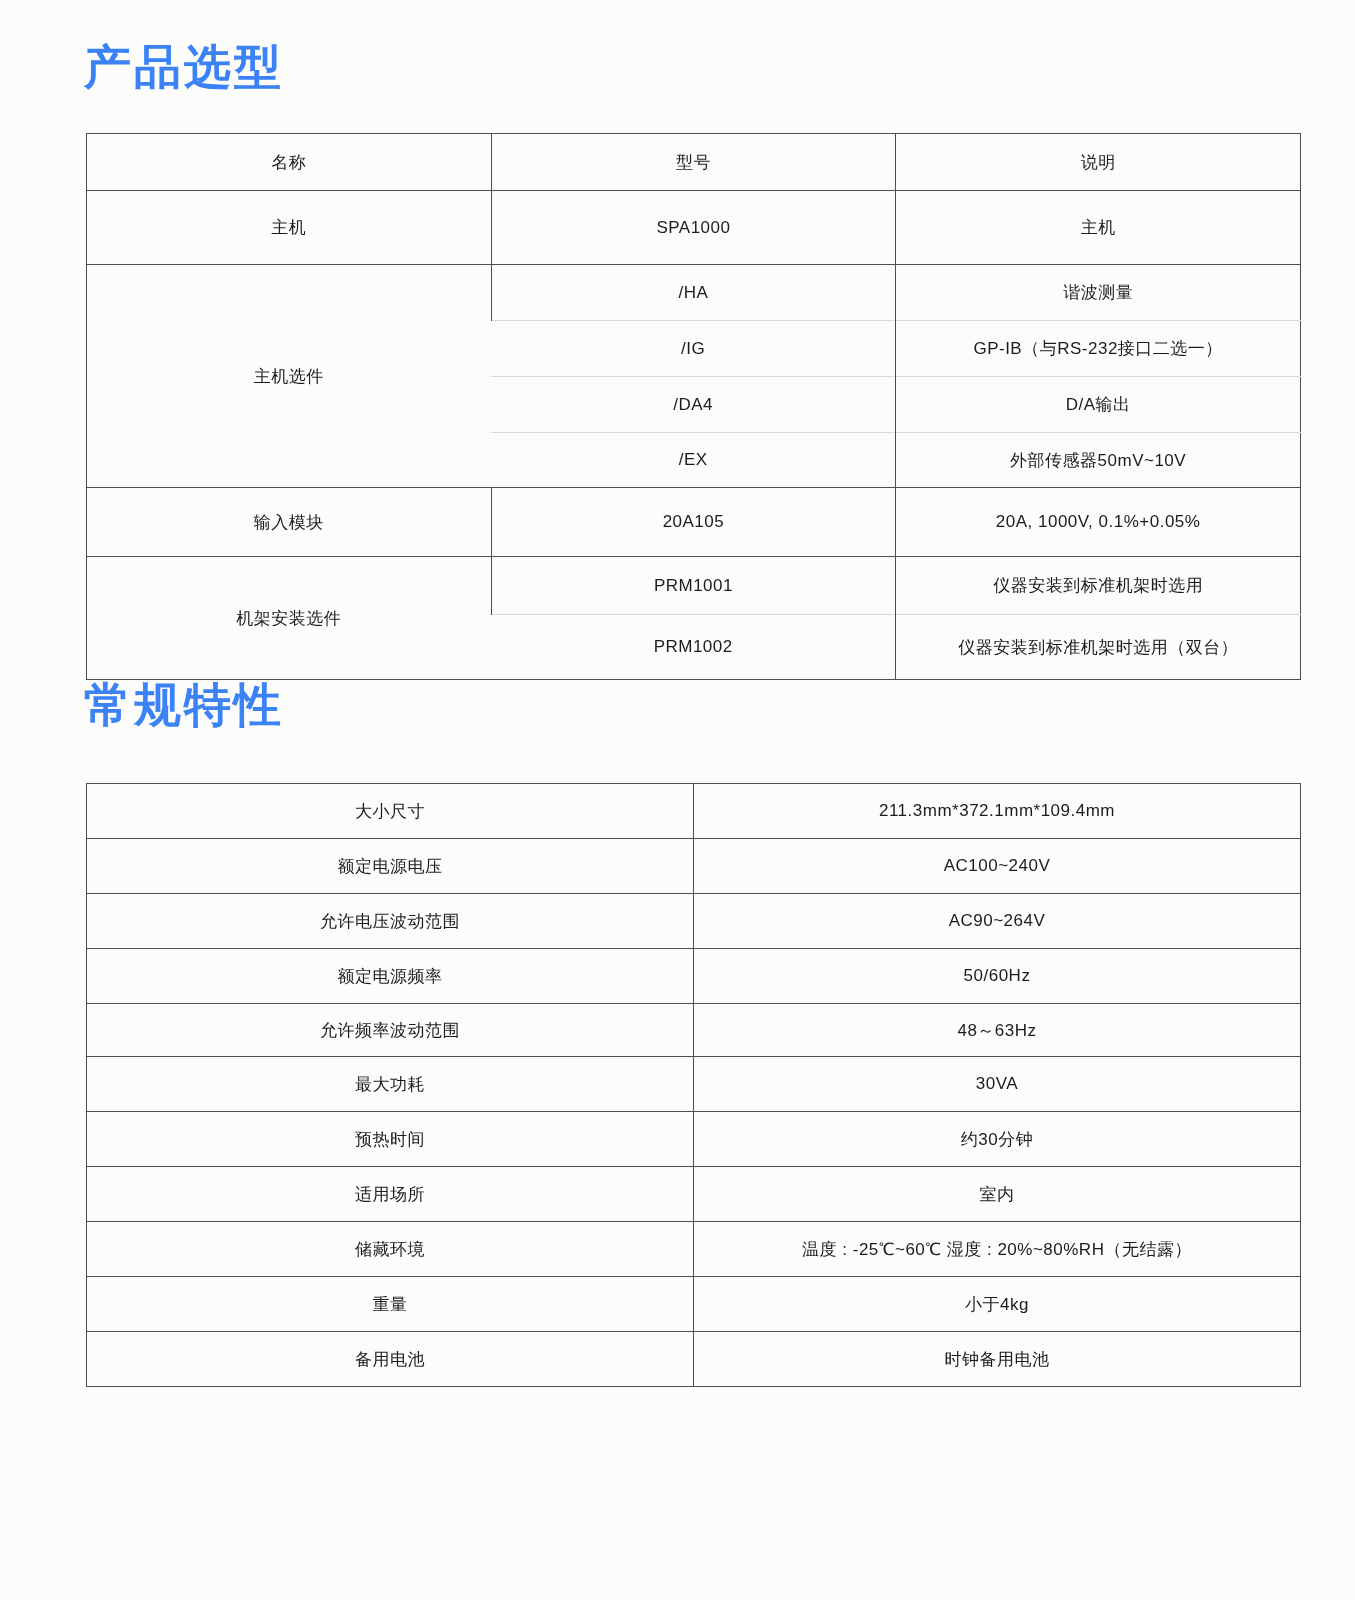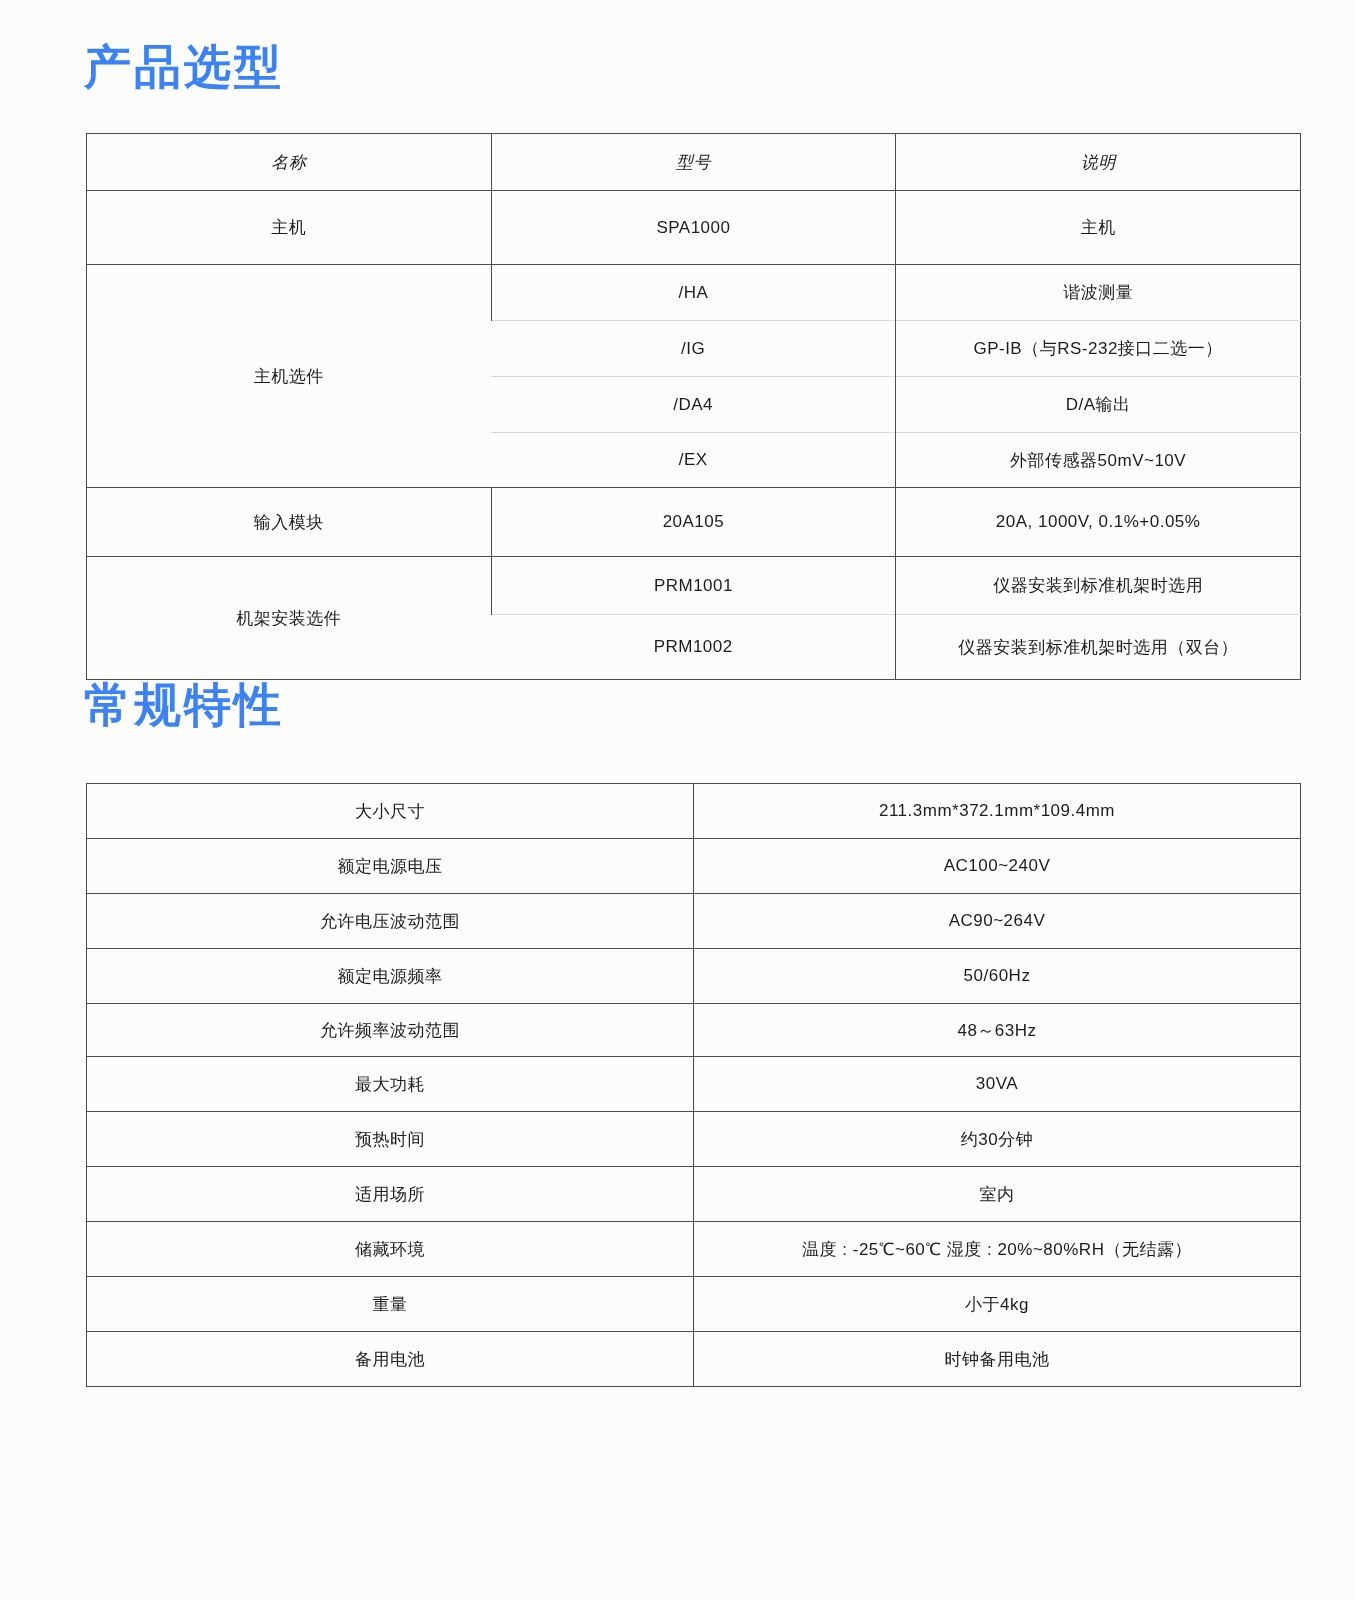--- a/index.html
+++ b/index.html
@@ -51,21 +51,21 @@
     font-size:17px;
     font-weight:500;
     color:var(--text);
     padding:0 8px;
     border-left:1px solid var(--line);
     letter-spacing:0.5px;
   }
   .tbl td:first-child{ border-left:none; }
   .tbl tr.gs > td{ border-top:1px solid var(--line); }      
   .tbl tr.sub > td{ border-top:1px solid var(--line-faint);}
-  .tbl tr.head > td{ border-bottom:1px solid var(--line);font-style:italic; }
+  .tbl tr.head > td{ border-bottom:1px solid var(--line); }
 </style>
 </head>
 <body>
 
 <div class="page">
 
   <h1 class="sec-title first">产品选型</h1>
 
   <table class="tbl tbl1">
     <colgroup>

